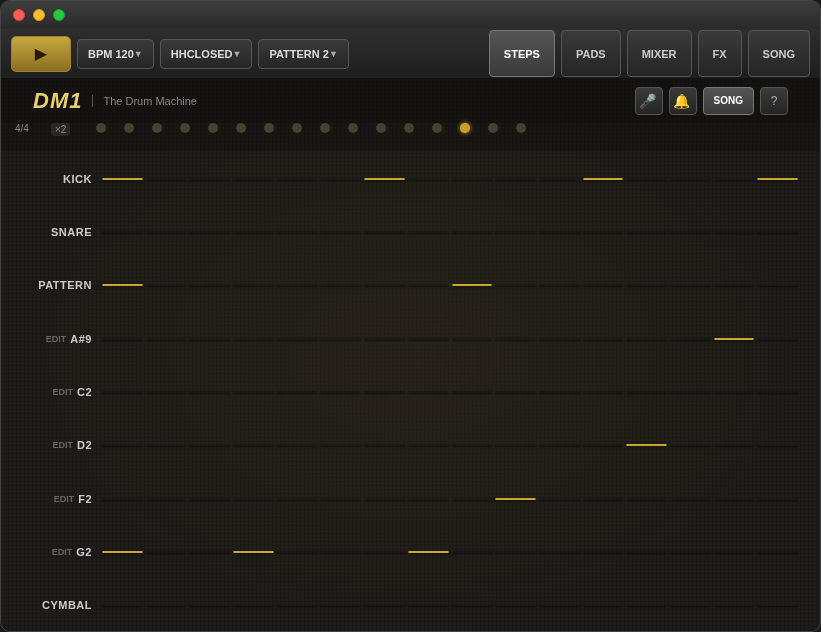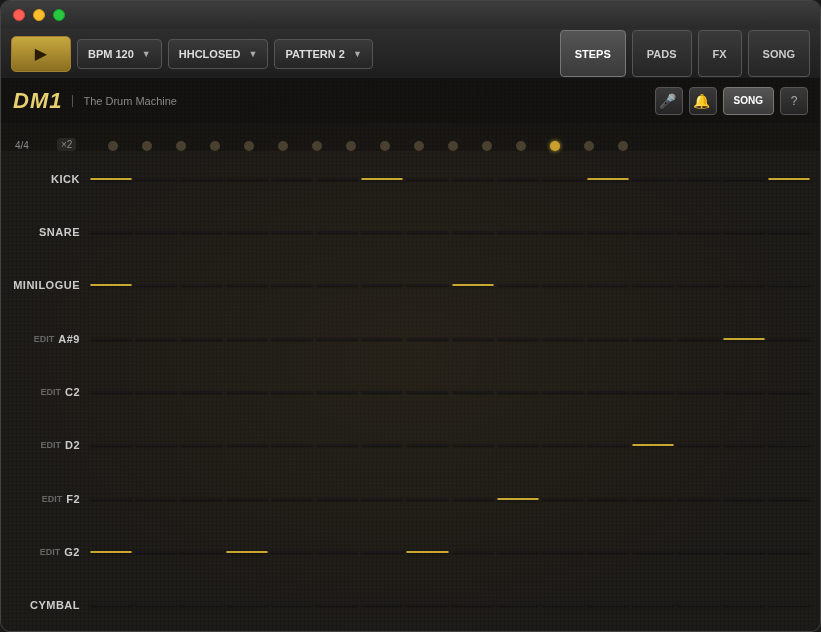--- a/index.html
+++ b/index.html
@@ -69,21 +69,21 @@
       padding: 0 10px;
       background: linear-gradient(to bottom, #3a3a3a, #252525);
       border: 1px solid #555;
       border-radius: 4px;
       color: #ddd;
       font-size: 11px;
       font-weight: bold;
       cursor: pointer;
       display: flex;
       align-items: center;
-      gap: 8px;
+      gap: 0;
       white-space: nowrap;
     }
     .toolbar-btn .arrow { font-size: 9px; color: #aaa; }
 
     .toolbar-spacer { flex: 1; }
 
     .tab-btn {
       height: 47px;
       padding: 0 14px;
       background: linear-gradient(to bottom, #3a3a3a, #252525);
@@ -116,21 +116,21 @@
         );
       display: flex;
       flex-direction: column;
     }
 
     
     .header-row {
       height: 44px;
       display: flex;
       align-items: center;
-      padding: 0 12px;
+      padding: 0 32px;
       gap: 10px;
       background: rgba(0,0,0,0.3);
       border-bottom: 1px solid #111;
     }
     .dm1-logo {
       font-size: 22px;
       font-weight: bold;
       color: #e8d070;
       letter-spacing: 1px;
       font-style: italic;
@@ -189,23 +189,23 @@
       color: #aaa;
       font-size: 12px;
       cursor: pointer;
       display: flex; align-items: center; justify-content: center;
     }
 
     
     .steps-indicator {
       height: 28px;
       display: flex;
-      align-items: flex-end;
+      align-items: flex-start;
       padding: 0 14px;
-      gap: 24px;
+      gap: 18px;
       background: rgba(0,0,0,0.2);
     }
     .time-sig {
       font-size: 10px;
       color: #888;
       margin-right: 4px;
     }
     .x2-badge {
       font-size: 10px;
       color: #888;
@@ -221,21 +221,21 @@
       flex-shrink: 0;
     }
     .step-dot.active {
       background: #c8a030;
       box-shadow: 0 0 4px #c8a030;
     }
 
     
     .grid-area {
       flex: 1;
-      padding: 6px 10px;
+      padding: 6px 22px;
       display: flex;
       flex-direction: column;
       gap: 10px;
       overflow: hidden;
     }
 
     .track-row {
       display: flex;
       align-items: center;
       gap: 4px;
@@ -306,20 +306,21 @@
       <span>HHCLOSED</span>
       <span class="arrow">▼</span>
     </div>
     <div class="toolbar-btn">
       <span>PATTERN 2</span>
       <span class="arrow">▼</span>
     </div>
     <div class="toolbar-spacer"></div>
     <div class="tab-btn active">STEPS</div>
     <div class="tab-btn">PADS</div>
+    <div class="tab-btn">MIXER</div>
     <div class="tab-btn">FX</div>
     <div class="tab-btn">SONG</div>
   </div>
 
   <div class="main">
 
     <div class="header-row">
       <span class="dm1-logo">DM1</span>
       <span class="dm1-subtitle">The Drum Machine</span>
       <div class="header-spacer"></div>
@@ -394,21 +395,21 @@
             <div class="pad"></div>
             <div class="pad"></div>
             <div class="pad"></div>
             <div class="pad"></div>
             <div class="pad"></div>
             <div class="pad"></div>
           </div>
         </div>
         <div class="track-row">
           <div class="track-label">
-            <span class="track-name">MINILOGUE</span>
+            <span class="track-name">PATTERN</span>
           </div>
           <div class="pads-container">
             <div class="pad on"></div>
             <div class="pad"></div>
             <div class="pad"></div>
             <div class="pad"></div>
             <div class="pad"></div>
             <div class="pad"></div>
             <div class="pad"></div>
             <div class="pad"></div>

